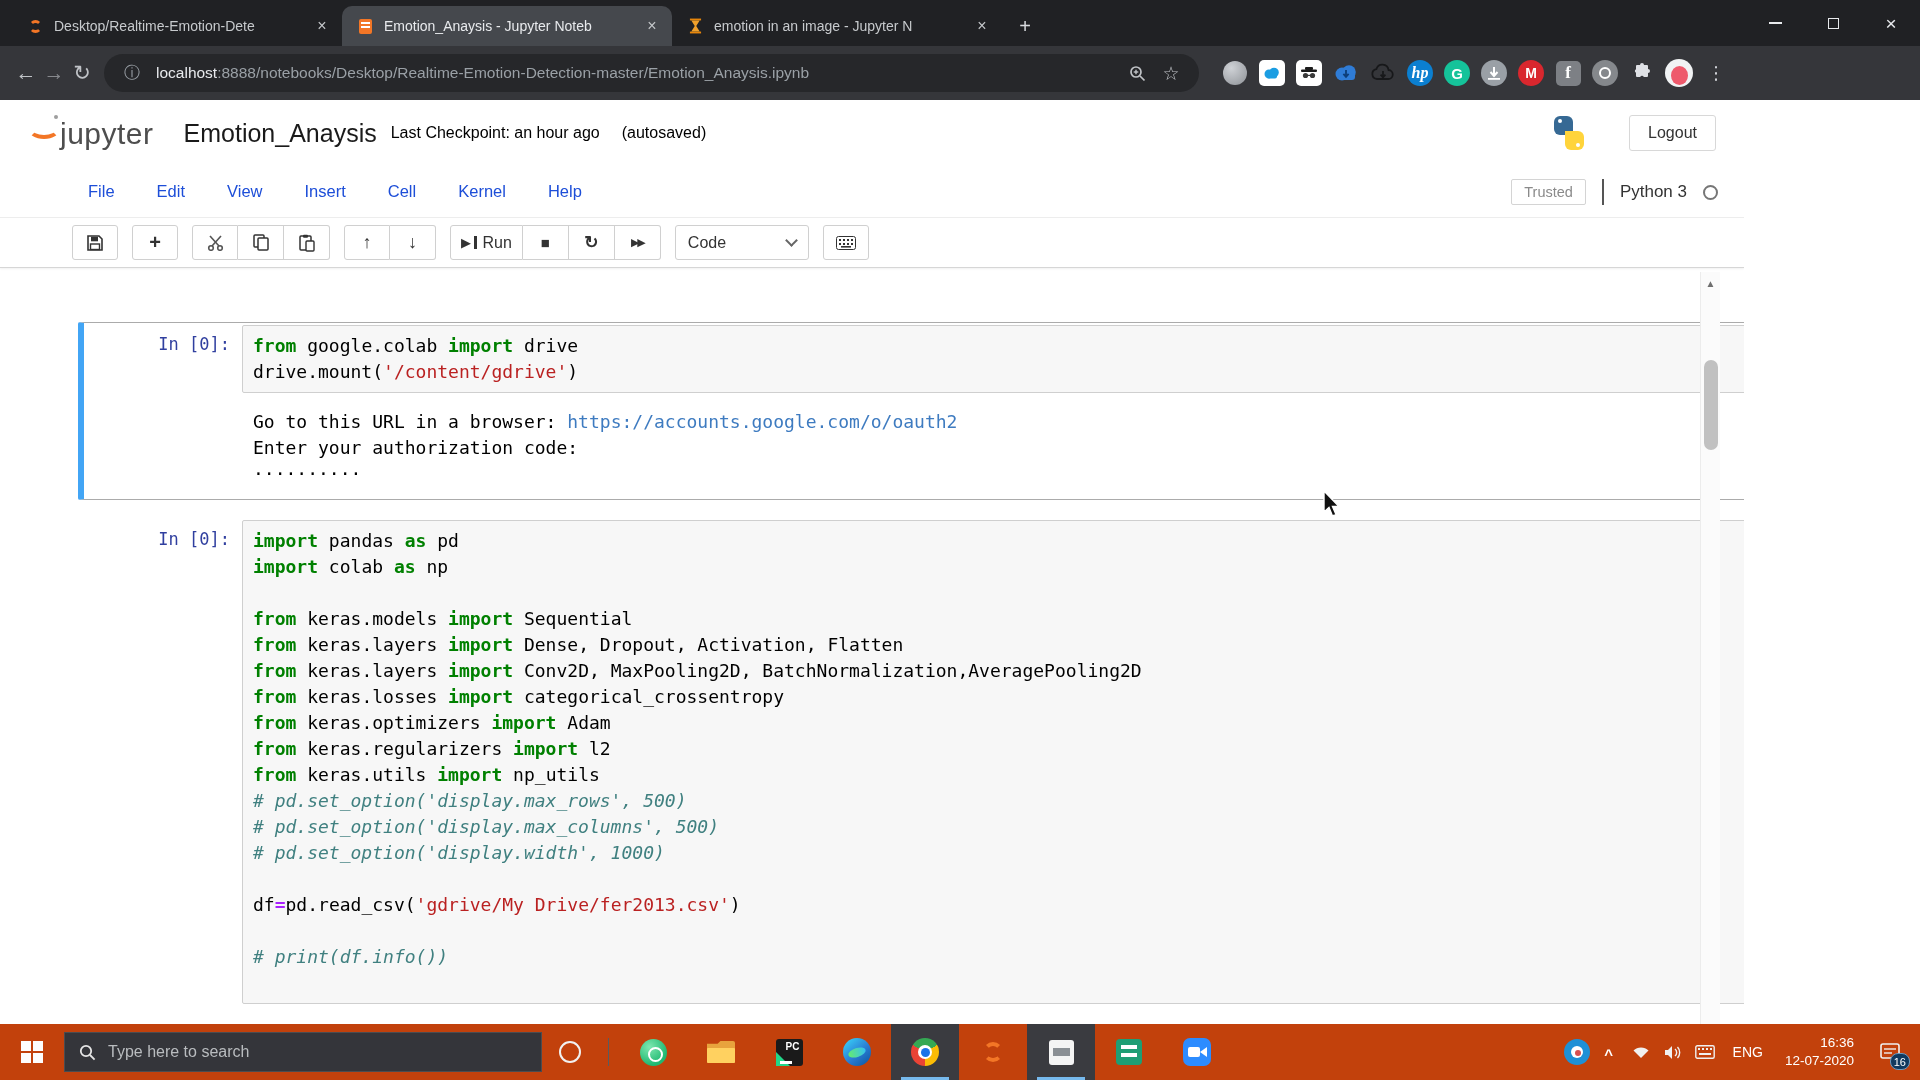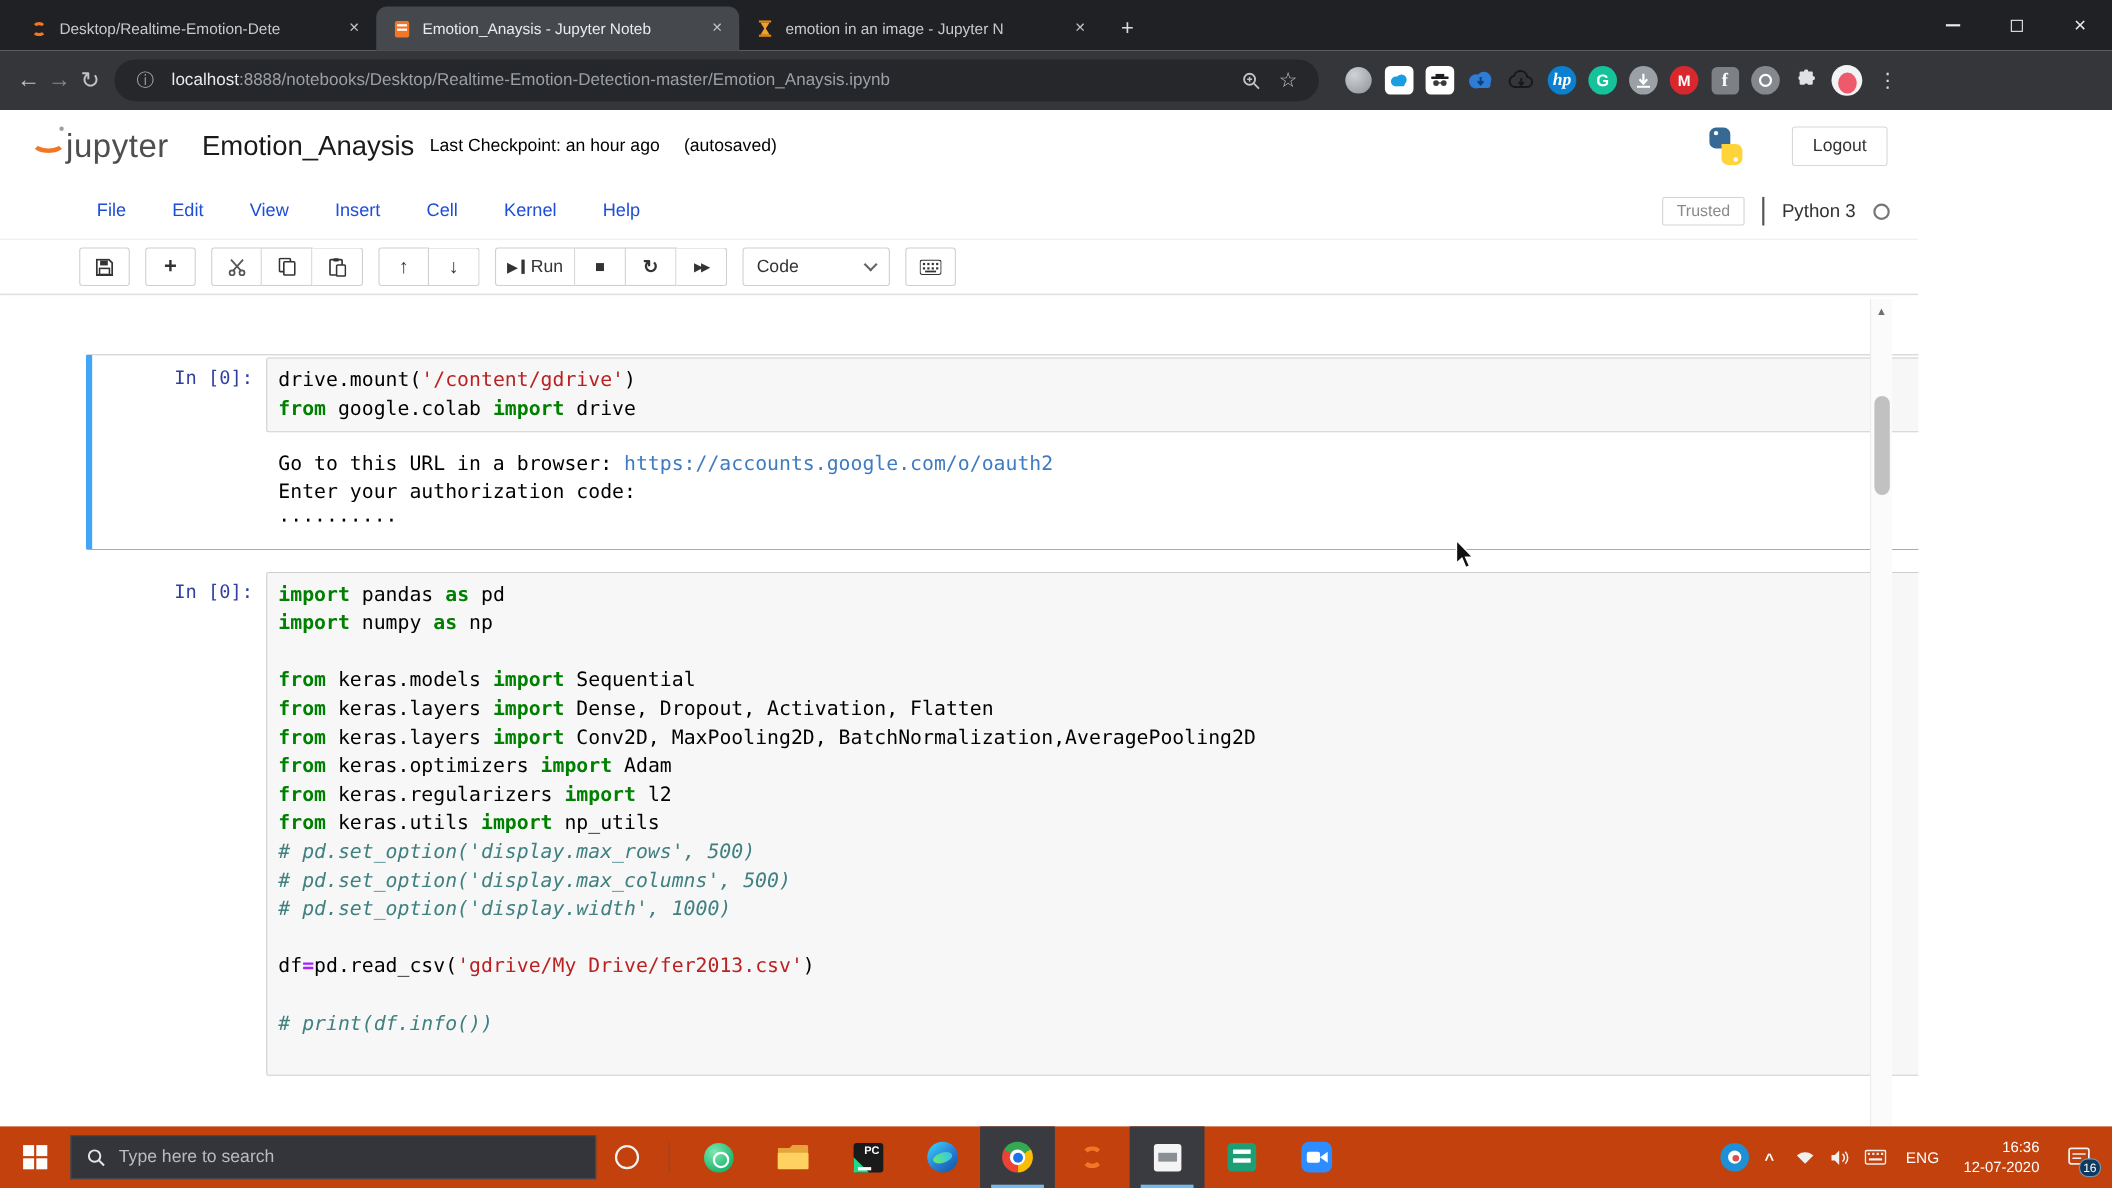--- a/index.html
+++ b/index.html
@@ -429,43 +429,44 @@
             </svg>
           </button>
         </div>
     </div>
 
     <div id="nbarea">
         <div class="cell selected">
           <div class="crow">
             <div class="prompt">In [0]:</div>
             <div class="input-box">
+              <div class="cline"><span class="tk-k">from</span><span class="tk-p"> google.colab </span><span class="tk-k">import</span><span class="tk-p"> drive</span></div>
               <div class="cline"><span class="tk-p">drive.mount(</span><span class="tk-s">'/content/gdrive'</span><span class="tk-p">)</span></div>
-              <div class="cline"><span class="tk-k">from</span><span class="tk-p"> google.colab </span><span class="tk-k">import</span><span class="tk-p"> drive</span></div>
             </div>
           </div>
           <div class="crow">
             <div class="prompt"></div>
             <div class="outwrap">
               <div class="oline"><span class="tk-p">Go to this URL in a browser: </span><span class="tk-u">https://accounts.google.com/o/oauth2</span></div>
               <div class="oline"><span class="tk-p">Enter your authorization code:</span></div>
               <div class="oline"><span class="tk-p">··········</span></div>
             </div>
           </div>
         </div>
         <div class="cell">
           <div class="crow">
             <div class="prompt">In [0]:</div>
             <div class="input-box">
               <div class="cline"><span class="tk-k">import</span><span class="tk-p"> pandas </span><span class="tk-k">as</span><span class="tk-p"> pd</span></div>
-              <div class="cline"><span class="tk-k">import</span><span class="tk-p"> numpy </span><span class="tk-k">as</span><span class="tk-p"> np</span></div>
+              <div class="cline"><span class="tk-k">import</span><span class="tk-p"> colab </span><span class="tk-k">as</span><span class="tk-p"> np</span></div>
               <div class="cline">&nbsp;</div>
               <div class="cline"><span class="tk-k">from</span><span class="tk-p"> keras.models </span><span class="tk-k">import</span><span class="tk-p"> Sequential</span></div>
               <div class="cline"><span class="tk-k">from</span><span class="tk-p"> keras.layers </span><span class="tk-k">import</span><span class="tk-p"> Dense, Dropout, Activation, Flatten</span></div>
               <div class="cline"><span class="tk-k">from</span><span class="tk-p"> keras.layers </span><span class="tk-k">import</span><span class="tk-p"> Conv2D, MaxPooling2D, BatchNormalization,AveragePooling2D</span></div>
+              <div class="cline"><span class="tk-k">from</span><span class="tk-p"> keras.losses </span><span class="tk-k">import</span><span class="tk-p"> categorical_crossentropy</span></div>
               <div class="cline"><span class="tk-k">from</span><span class="tk-p"> keras.optimizers </span><span class="tk-k">import</span><span class="tk-p"> Adam</span></div>
               <div class="cline"><span class="tk-k">from</span><span class="tk-p"> keras.regularizers </span><span class="tk-k">import</span><span class="tk-p"> l2</span></div>
               <div class="cline"><span class="tk-k">from</span><span class="tk-p"> keras.utils </span><span class="tk-k">import</span><span class="tk-p"> np_utils</span></div>
               <div class="cline"><span class="tk-c"># pd.set_option('display.max_rows', 500)</span></div>
               <div class="cline"><span class="tk-c"># pd.set_option('display.max_columns', 500)</span></div>
               <div class="cline"><span class="tk-c"># pd.set_option('display.width', 1000)</span></div>
               <div class="cline">&nbsp;</div>
               <div class="cline"><span class="tk-p">df</span><span class="tk-o">=</span><span class="tk-p">pd.read_csv(</span><span class="tk-s">'gdrive/My Drive/fer2013.csv'</span><span class="tk-p">)</span></div>
               <div class="cline">&nbsp;</div>
               <div class="cline"><span class="tk-c"># print(df.info())</span></div>

